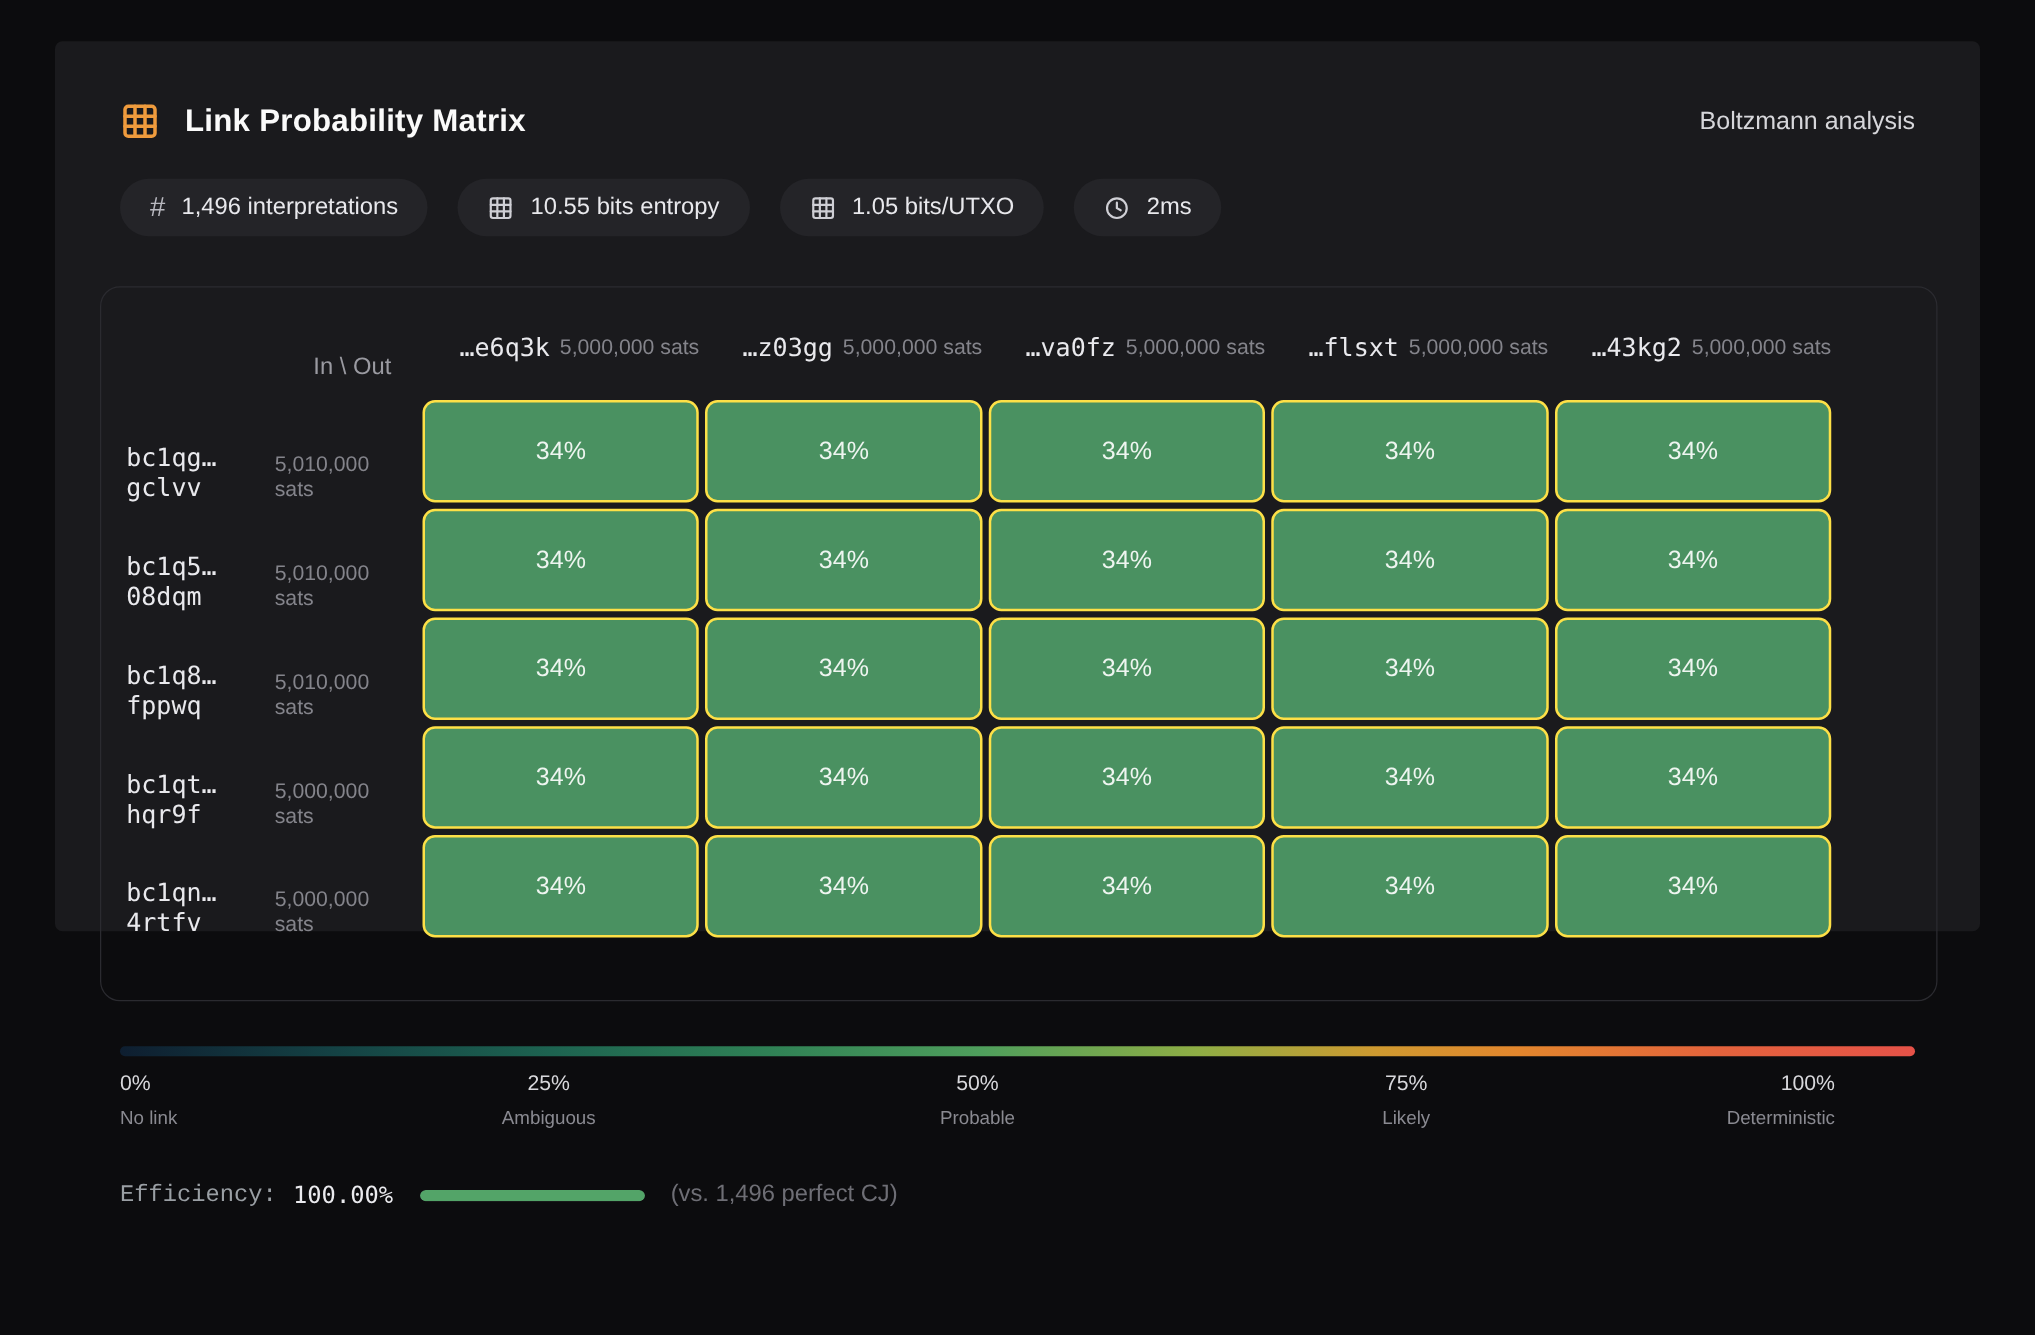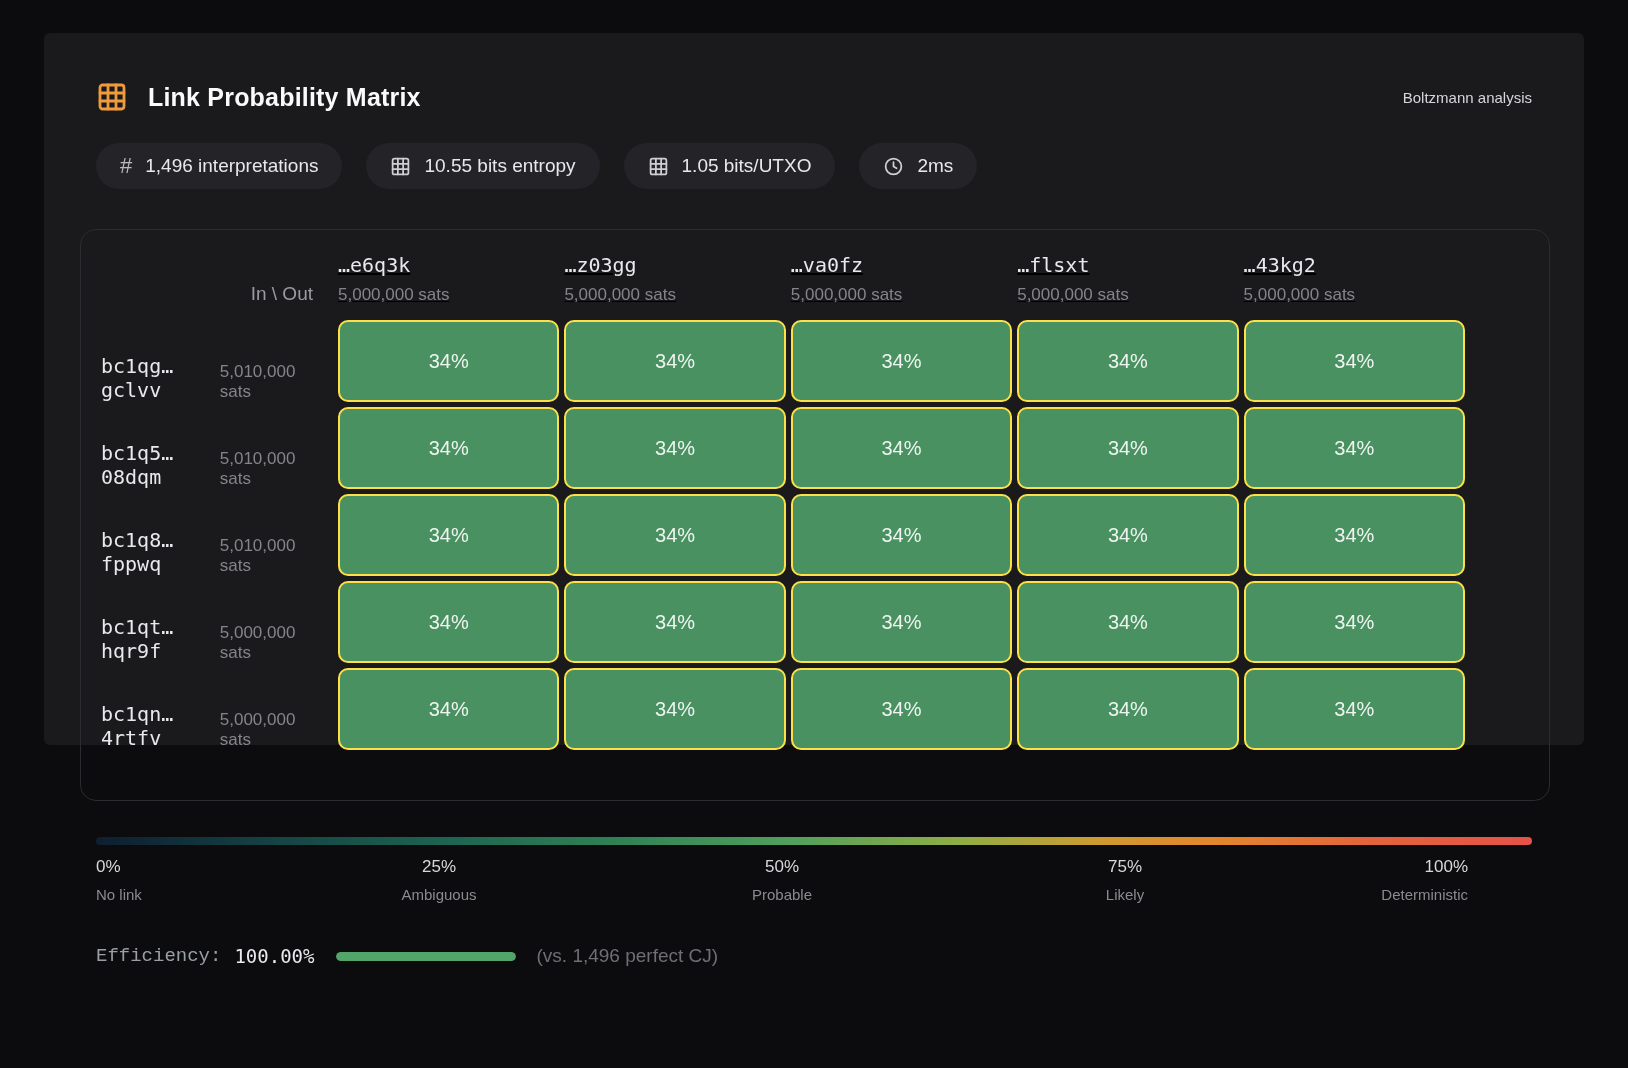--- a/index.html
+++ b/index.html
@@ -18,21 +18,21 @@
     border-radius: 6px;
   }
   
   .card-header {
     display: flex; align-items: center; justify-content: space-between;
     margin: 48px 52px 0;
   }
   .header-left { display: flex; align-items: center; gap: 20px; }
   .header-icon { display: flex; }
   .page-title { font-size: 25px; font-weight: 700; color: #fafafa; letter-spacing: .2px; }
-  .page-subtitle { font-size: 15px; color: #d6d6da; font-weight: 400; }
+  .page-subtitle { font-size: 20px; color: #d6d6da; font-weight: 400; }
   
   .stats-row { display: flex; gap: 24px; margin: 30px 52px 0; }
   .pill {
     display: flex; align-items: center; gap: 13px;
     background: #242428; border-radius: 999px;
     height: 46px; padding: 0 24px;
   }
   .pill-icon { display: flex; align-items: center; color: #cfcfd5; }
   .hash-glyph { font-size: 22px; color: #b9b9c0; font-weight: 400; line-height: 1; }
   .pill-label { font-size: 19px; color: #e8e8ec; }
@@ -49,22 +49,22 @@
     grid-template-columns: 232px repeat(5, 1fr);
     grid-template-rows: 65px repeat(5, 82px);
     gap: 5px;
   }
   .corner-cell {
     display: flex; align-items: flex-end; justify-content: flex-end;
     padding: 0 20px 10px 0;
     font-size: 19px; color: #9a9aa1;
   }
   .col-header {
-    display: flex; flex-direction: column; justify-content: flex-end; align-items: flex-start;
-    padding-bottom: 10px; gap: 8px; text-decoration: underline;
+    display: flex; flex-direction: row; justify-content: flex-end; align-items: center;
+    padding-bottom: 10px; gap: 8px;
   }
   .col-address, .row-address {
     font-family: "DejaVu Sans Mono", monospace;
     font-size: 20px; color: #e9e9ed;
   }
   .col-amount, .row-amount { font-size: 17px; color: #84848b; }
   .row-header {
     display: flex; justify-content: center; align-items: flex-end;
     padding-right: 20px; gap: 8px;
   }

